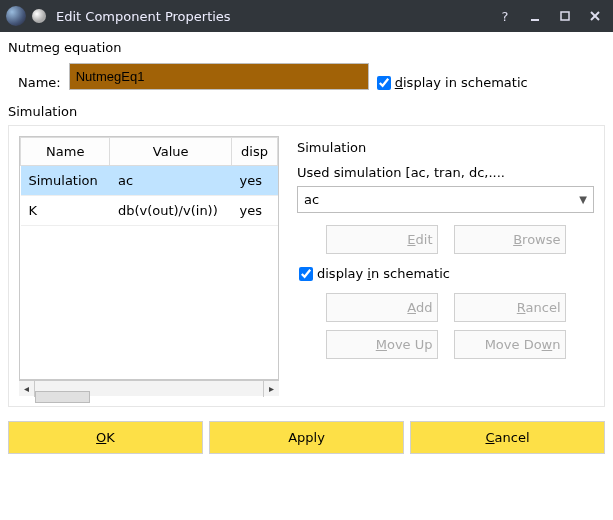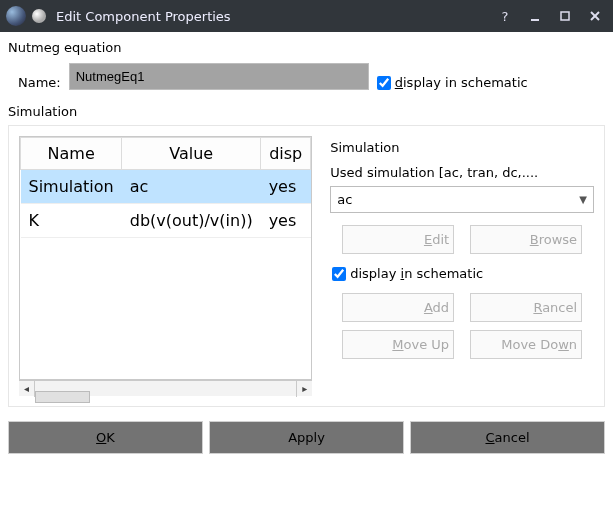--- a/index.html
+++ b/index.html
@@ -47,21 +47,21 @@
   .name-row {
     display: flex; align-items: flex-end; gap: 8px;
     margin: 8px 0 14px 0;
     padding: 0 10px;
   }
   .text-input {
     flex: 0 0 300px;
     border: 1px solid #bdbdbd;
     padding: 5px 6px;
     font-size: 13px;
-    background: #a3a3a3;
+    background: #a16207;
   }
   .chk { display: inline-flex; align-items: center; gap: 4px; }
   .chk input { width: 14px; height: 14px; margin: 0; }
   .underline-span { text-decoration: underline; }
   .props-area {
     border: 1px solid #e6e6e6;
     background: #fff;
     padding: 10px;
     margin-top: 4px;
     height: 282px;
@@ -74,21 +74,21 @@
   }
   .table-scroll {
     border: 1px solid #c9c9c9;
     flex: 1;
     overflow: hidden;
     position: relative;
   }
   table.props {
     border-collapse: collapse;
     width: 100%;
-    font-size: 16px;
+    font-size: 13px;
   }
   table.props th {
     background: #fdfdfd;
     border: 1px solid #dcdcdc;
     padding: 6px 8px;
     font-weight: normal;
     text-align: center;
   }
   table.props td {
     border-bottom: 1px solid #eee;
@@ -135,21 +135,21 @@
     width: 112px;
   }
   .btn.disabled { color: #a9a9a9; }
   .rp-chk { margin: 6px 0 4px 2px; }
   .bottom-btns {
     display: flex; gap: 6px; margin-top: 14px;
   }
   .bottom-btns .bbtn {
     flex: 1;
     border: 1px solid #d0d0d0;
-    background: #737373;
+    background: #fde047;
     padding: 8px 0;
     text-align: center;
   }
 </style>
 </head>
 <body>
 
 <div class="titlebar">
   <div class="appicon"></div>
   <div class="pindot"></div>

